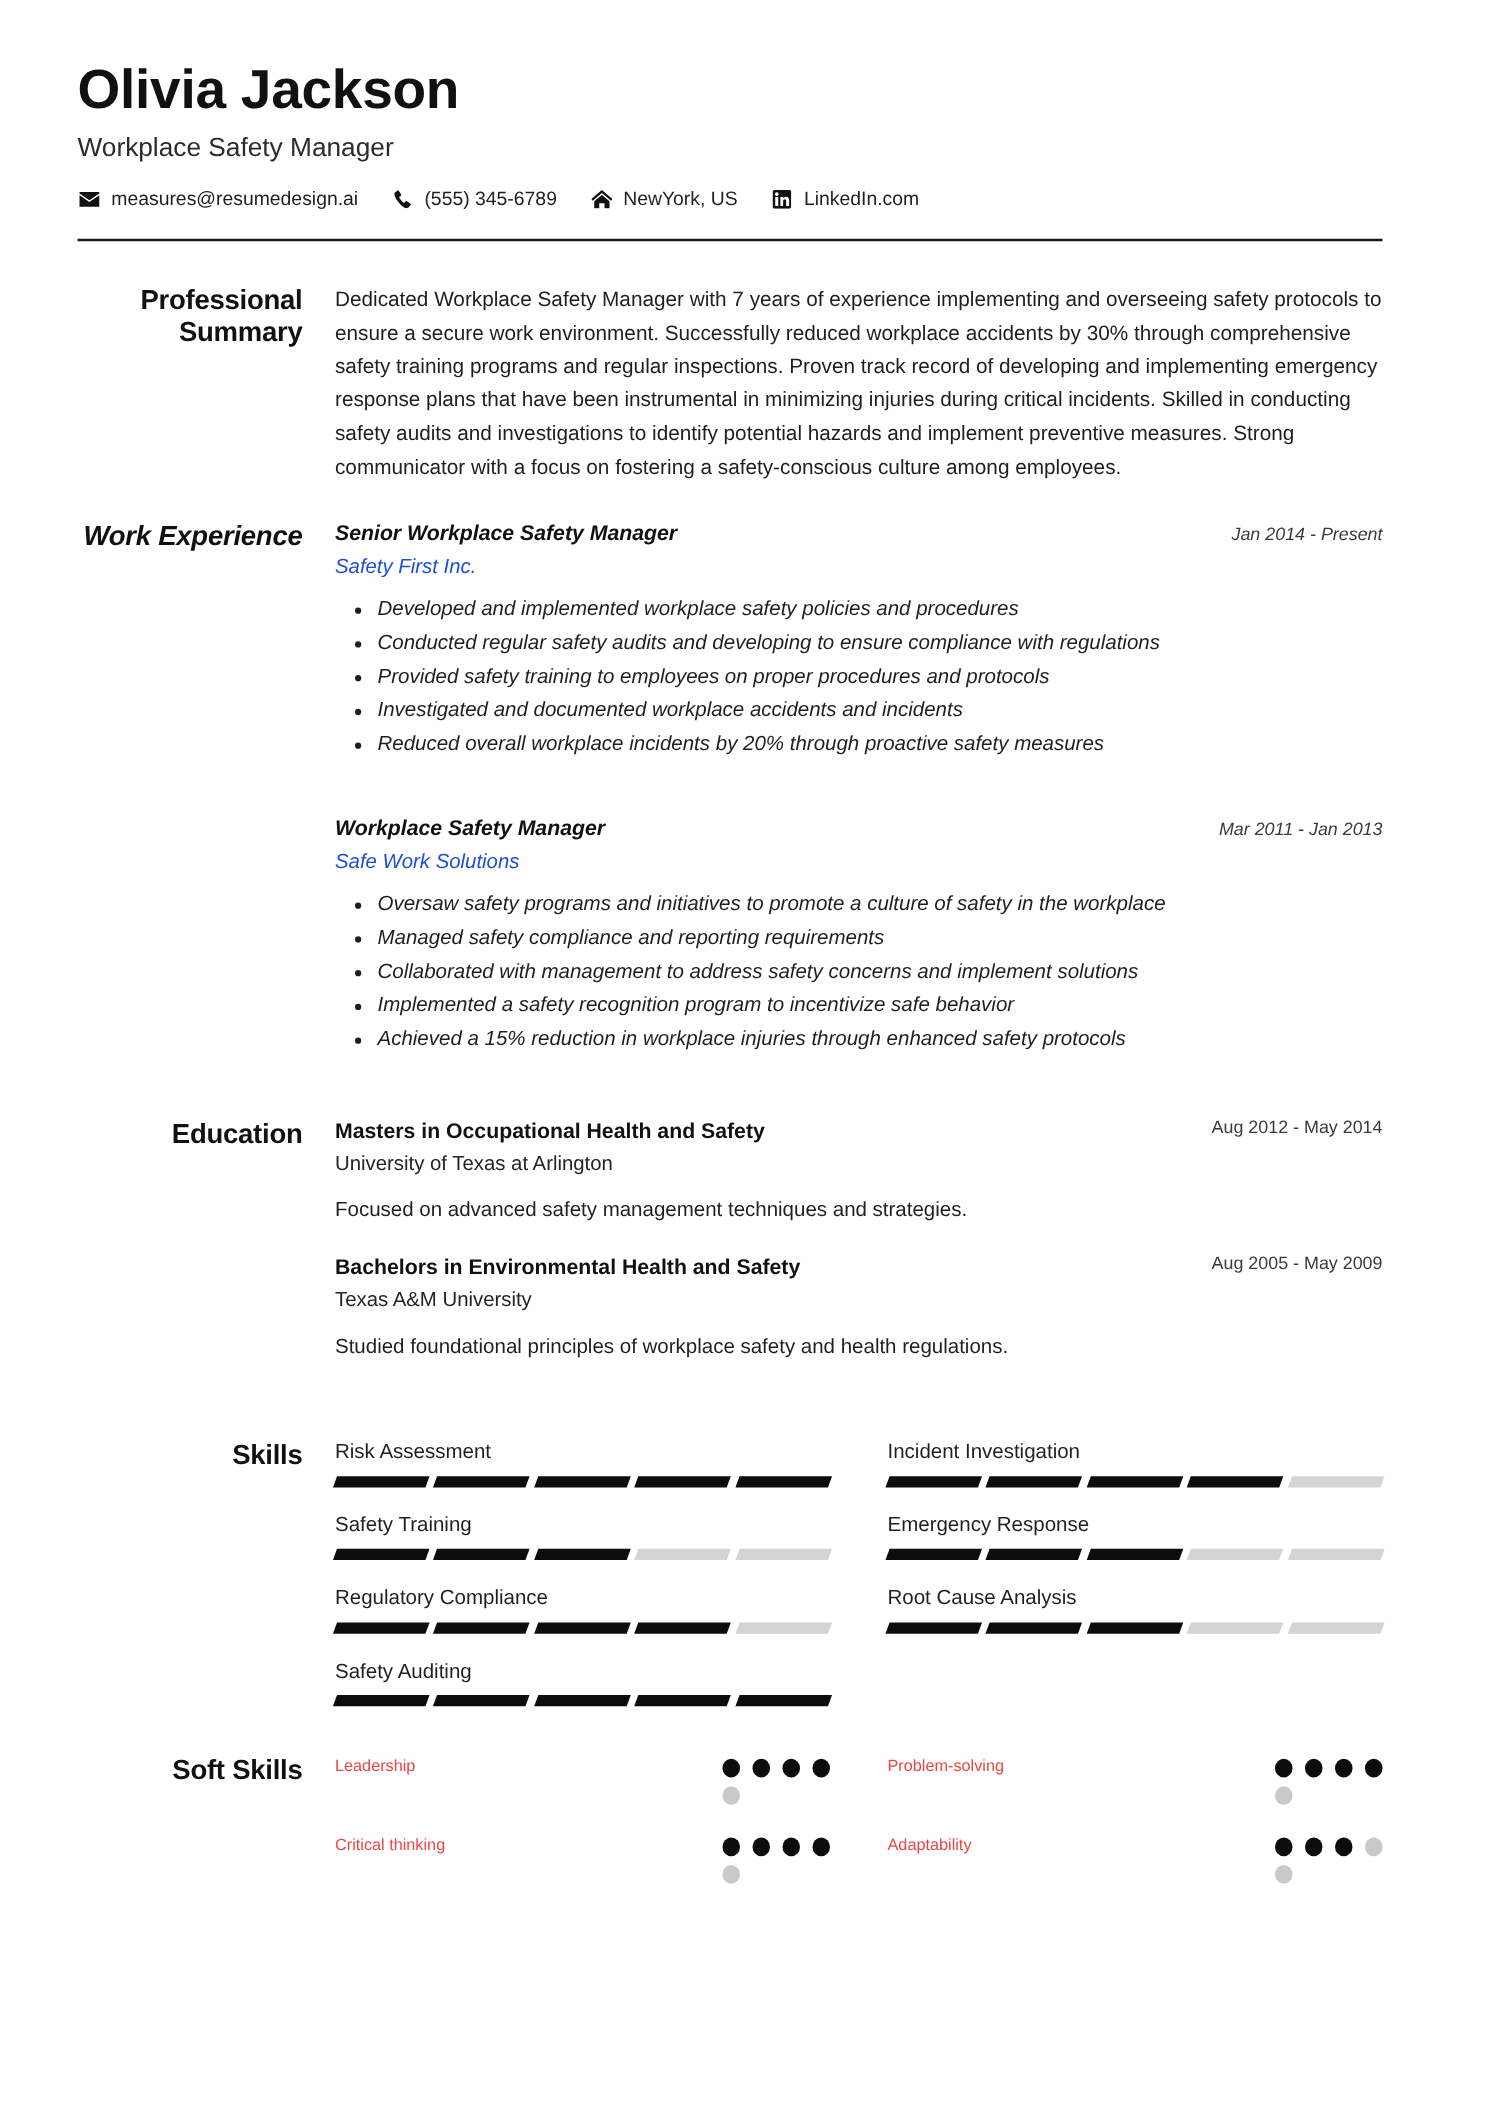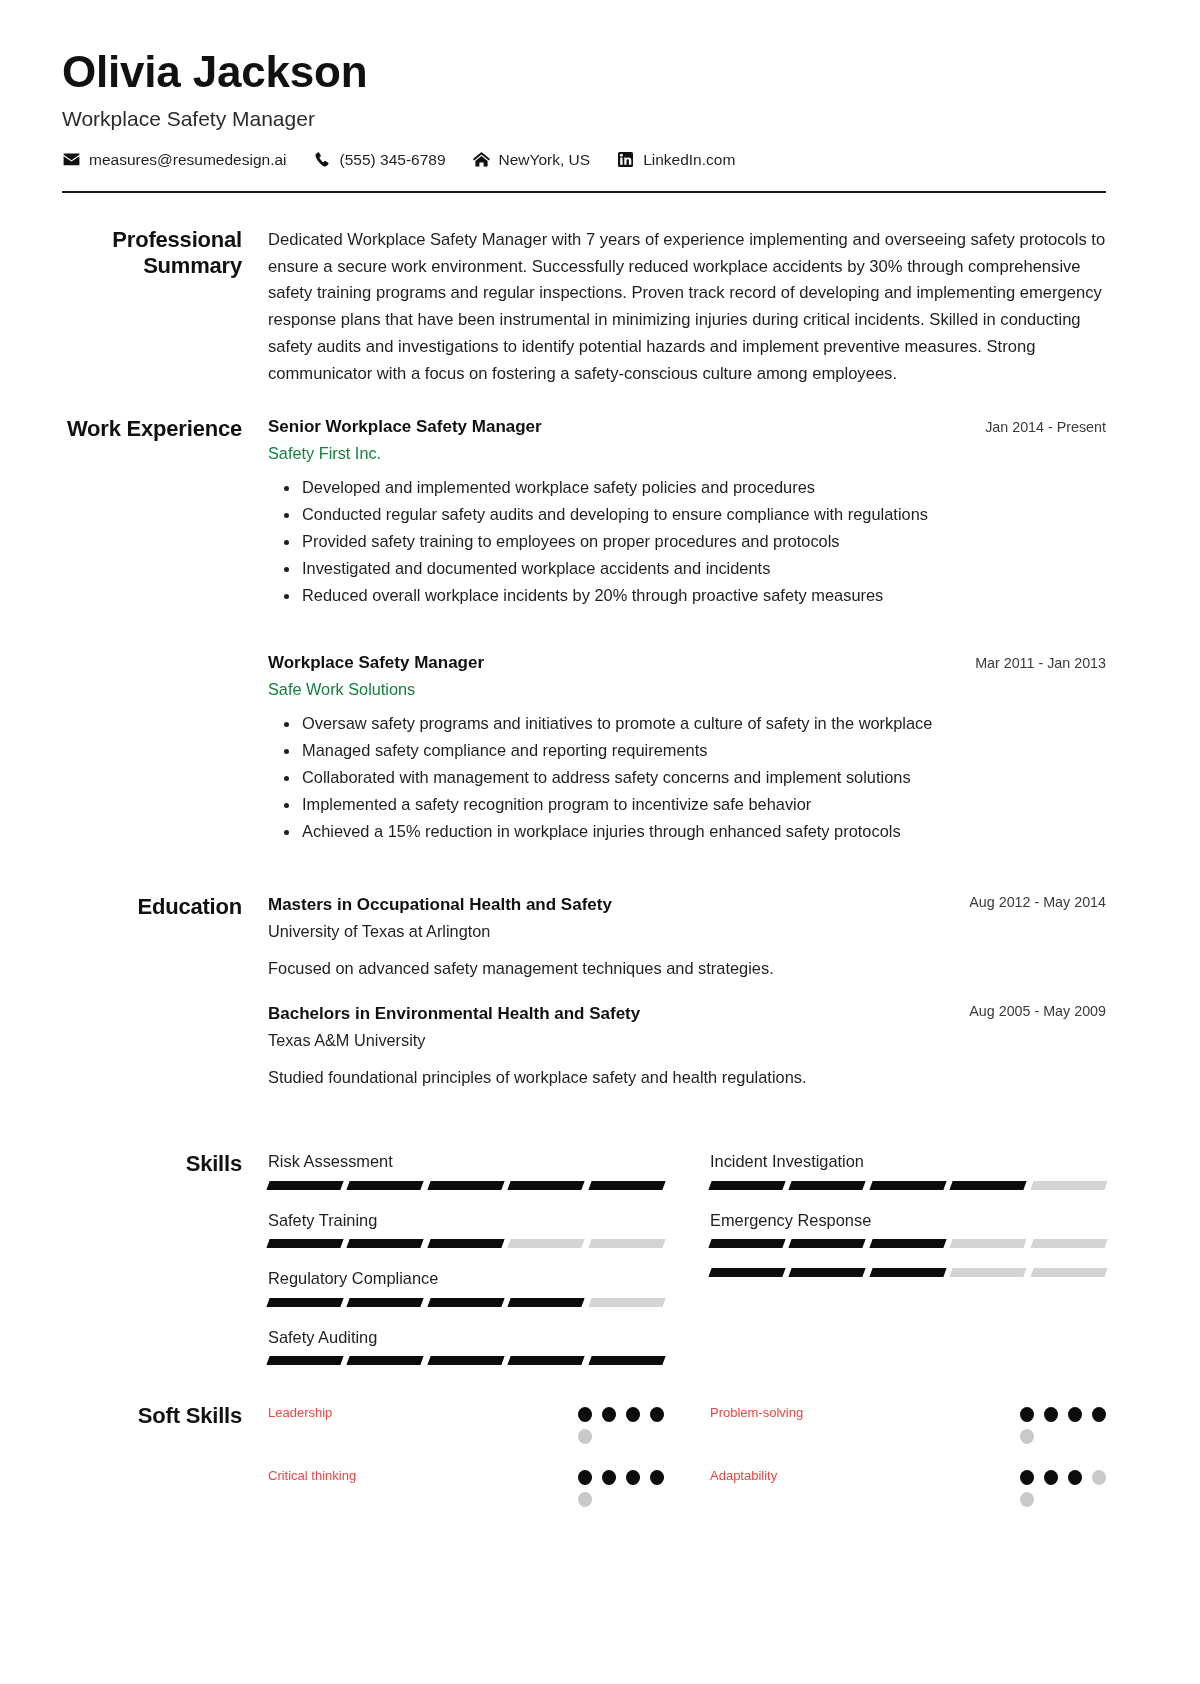--- a/index.html
+++ b/index.html
@@ -118,21 +118,21 @@
     line-height: 1.3;
   }
   .job-date {
     font-size: 14.3px;
     color: #3a3a3a;
     white-space: nowrap;
     flex: 0 0 auto;
   }
   .job-org {
     font-size: 16.3px;
-    color: #15803d;
+    color: #1d4ed8;
     margin-top: 5px;
     line-height: 1.3;
   }
   ul.bullets {
     margin: 11px 0 0 0;
     padding-left: 34px;
     list-style: none;
   }
   ul.bullets li {
     position: relative;
@@ -306,21 +306,21 @@
     <hr class="hr-main">
   </div>
 
   <div class="section" style="margin-top:34px;">
     <div class="sec-label">Professional Summary</div>
     <div class="sec-body">
       <p class="summary-text">Dedicated Workplace Safety Manager with 7 years of experience implementing and overseeing safety protocols to ensure a secure work environment. Successfully reduced workplace accidents by 30% through comprehensive safety training programs and regular inspections. Proven track record of developing and implementing emergency response plans that have been instrumental in minimizing injuries during critical incidents. Skilled in conducting safety audits and investigations to identify potential hazards and implement preventive measures. Strong communicator with a focus on fostering a safety-conscious culture among employees.</p>
     </div>
   </div>
 
-  <div class="section" style="margin-top:28px;">
+  <div class="section" style="margin-top:28px;font-style:italic;">
     <div class="sec-label">Work Experience</div>
     <div class="sec-body" id="experience-list">
         <div class="job">
           <div class="job-head">
             <div class="job-title">Senior Workplace Safety Manager</div>
             <div class="job-date">Jan 2014 - Present</div>
           </div>
           <div class="job-org">Safety First Inc.</div>
           <ul class="bullets">
             <li>Developed and implemented workplace safety policies and procedures</li>
@@ -417,20 +417,21 @@
             <div class="skill-name">Regulatory Compliance</div>
             <div class="skill-bar">
               <span class="seg on"></span>
               <span class="seg on"></span>
               <span class="seg on"></span>
               <span class="seg on"></span>
               <span class="seg"></span>
             </div>
           </div>
           <div class="skill">
+            <div class="skill-name">Root Cause Analysis</div>
             <div class="skill-bar">
               <span class="seg on"></span>
               <span class="seg on"></span>
               <span class="seg on"></span>
               <span class="seg"></span>
               <span class="seg"></span>
             </div>
           </div>
           <div class="skill">
             <div class="skill-name">Safety Auditing</div>

